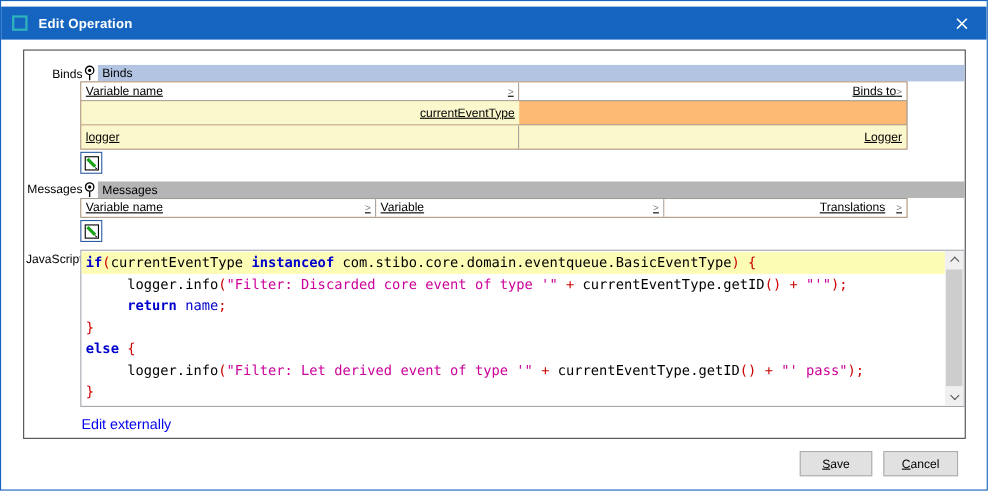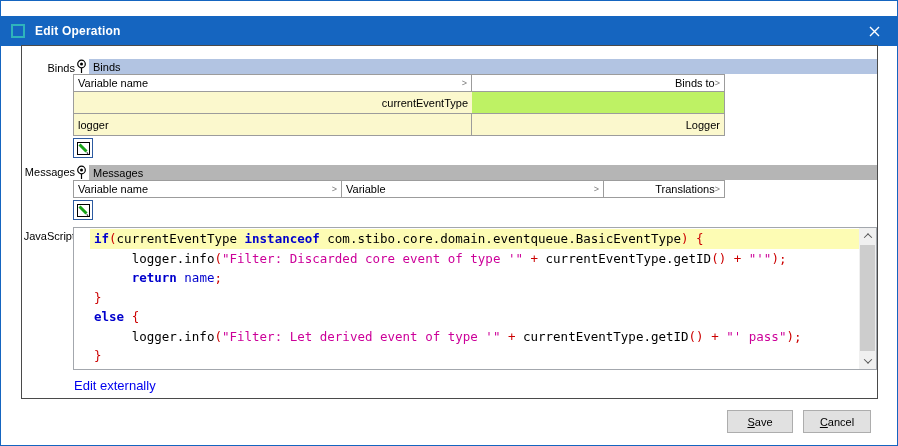--- a/index.html
+++ b/index.html
@@ -3,21 +3,21 @@
 <meta charset="utf-8">
 <style>
   * { box-sizing: border-box; margin: 0; padding: 0; }
   body { font-family: "Liberation Sans", sans-serif; background: #c8c8c8; }
   .window {
     position: relative; width: 898px; height: 446px; background: #fff;
     border: 1px solid var(--titlebar, #1565c0); overflow: hidden;
   }
   
   .titlebar {
-    position: absolute; left: 0; top: 15px; width: 100%; height: 30px;
+    position: absolute; left: 0; top: 5px; width: 100%; height: 30px;
     background: var(--titlebar, #1565c0); display: flex; align-items: center; padding-left: 10px;
   }
   .app-icon { width: 14px; height: 14px; border: 2px solid var(--app-icon-teal, #2fb4bb); margin-right: 10px; }
   .title { color: #fff; font-size: 12px; font-weight: 600; letter-spacing: .2px; }
   .close-btn { position: absolute; right: 0; top: 0; width: 45px; height: 30px; display: flex; align-items: center; justify-content: center; cursor: pointer; }
   
   .groupbox { position: absolute; left: 20px; top: 44px; width: 857px; height: 354px; border: 1px solid #4a4a4a; }
   .combo {
     position: absolute; left: 26px; top: 37px; width: 96px; height: 17px;
     background: linear-gradient(#e8e8e8, #cfcfcf); border: 1px solid #3a3a3a;
@@ -25,41 +25,41 @@
   }
   .combo-arrow { font-size: 7px; color: #111; }
   .side-label { position: absolute; left: 0; width: 74px; text-align: right; font-size: 11px; color: #000; }
   
   .band-row { position: absolute; left: 72px; width: 804px; height: 15px; display: flex; align-items: center; }
   .pin { width: 16px; display: flex; justify-content: center; align-items: center; }
   .band { flex: 1; height: 15px; display: flex; align-items: center; padding-left: 4px; font-size: 11px; color: #000; }
   .band-blue { background: var(--binds-band, #b2c4e2); }
   .band-gray { background: var(--messages-band, #b5b5b5); }
   
-  .dtable { position: absolute; left: 72px; width: 652px; border: 1px solid #9c9c9c; background: #bef264; }
+  .dtable { position: absolute; left: 72px; width: 752px; border: 1px solid #9c9c9c; background: #fdba74; text-decoration: underline; }
   .trow { display: flex; border-top: 1px solid #9c9c9c; }
   .trow.thead { border-top: none; }
   .tcell { font-size: 11px; padding: 0 4px; display: flex; align-items: center; overflow: hidden; border-right: 1px solid #9c9c9c; white-space: nowrap; }
   .tcell:last-child { border-right: none; justify-content: flex-end; }
   .hc { height: 16px; background: #fff; justify-content: space-between; }
   .chev { color: #7c7c7c; font-size: 9px; }
   .drow .tcell { height: 21px; background: var(--row-yellow, #fbf8cd); }
   .bc0, .b0 { width: 398px; flex: none; } .bc1, .b1 { flex: 1; }
-  .mc0 { width: 268px; flex: none; } .mc1 { width: 262px; flex: none; } .mc2 { flex: 1; }
+  .mc0 { width: 268px; flex: none; } .mc1 { width: 262px; flex: none; } .mc2 { flex: 1; gap: 10px; }
   
   .icon-btn {
     position: absolute; left: 72px; width: 20px; height: 20px; background: #fff;
     border: 1px solid #2c5aa0; display: flex; align-items: center; justify-content: center; cursor: pointer; padding: 0;
   }
   
   .code-area {
     position: absolute; left: 72px; top: 226px; width: 804px; height: 143px;
     background: #fff; border: 1px solid #a3a7ad; overflow: hidden;
   }
-  .code-lines { position: absolute; left: 16px; top: 1px; right: 17px; }
+  .code-lines { position: absolute; left: 0; top: 1px; right: 17px; }
   .code-line { white-space: pre; height: 19.5px; line-height: 19.5px; padding-left: 4px;
     font-family: "DejaVu Sans Mono", monospace; font-size: 12.5px; color: #000; }
   .code-line.hl { background: var(--line-highlight, #fdfcb4); }
   .kw  { color: var(--keyword-blue, #0000cc); font-weight: bold; }
   .lit { color: var(--keyword-blue, #0000cc); }
   .st  { color: var(--string-magenta, #cc0099); }
   .op  { color: var(--operator-red, #cc0000); }
   .pl  { color: #000; }
   
   .vscroll { position: absolute; top: 0; right: 0; width: 17px; height: 100%; background: #f0f0f0; }

